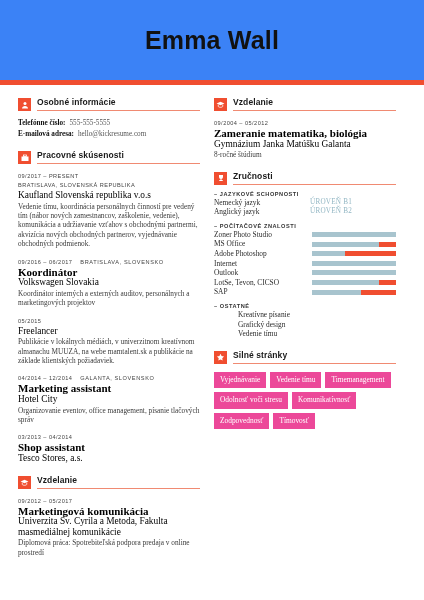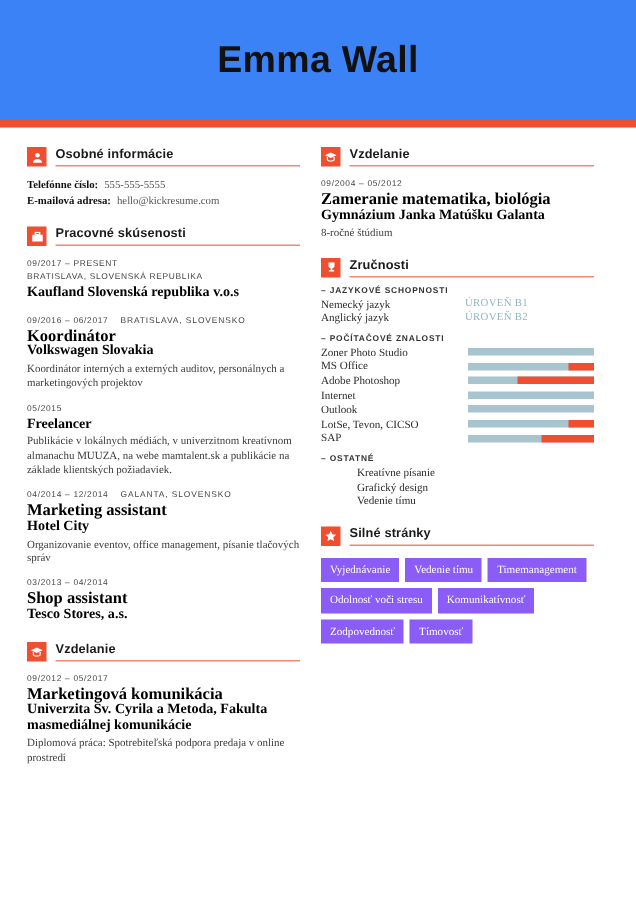--- a/index.html
+++ b/index.html
@@ -58,21 +58,21 @@
   .entry-meta {
     font-family: "Liberation Sans", sans-serif;
     font-size: 5.6px; color: #444;
     letter-spacing: 0.45px; line-height: 9px;
   }
   .entry-meta .loc { margin-left: 8px; letter-spacing: 0.6px; }
   .entry-title {
     font-weight: bold; font-size: 11px; line-height: 10.6px; color: #000;
   }
   .entry-sub {
-    font-weight: bold; font-size: 9.4px; line-height: 10.6px; color: #000;
+    font-weight: normal; font-size: 9.4px; line-height: 10.6px; color: #000;
   }
   .entry-desc {
     font-size: 7.3px; line-height: 9.4px; color: #3b3b3b; margin-top: 1px;
   }
 
   
   .skill-group-label {
     font-family: "Liberation Sans", sans-serif;
     font-weight: bold; font-size: 5.6px; color: #333;
     letter-spacing: 0.55px; margin-top: 6px; margin-bottom: 1px;
@@ -87,21 +87,21 @@
     flex: 1; height: 5px; background: #A8C4CE; position: relative; margin-left: 2px;
   }
   .skill-bar .fill {
     position: absolute; top: 0; right: 0; height: 100%; background: #F04E30;
   }
   .plain-skill { font-size: 7.4px; line-height: 9.6px; color: #2b2b2b; padding-left: 24px; }
 
   
   .tags { display: flex; flex-wrap: wrap; gap: 4px; margin-top: 8px; }
   .tag {
-    background: #8b5cf6; color: #ffffff;
+    background: #ec4899; color: #ffffff;
     font-size: 7.4px; line-height: 1;
     padding: 4px 6px 5px 6px;
   }
 </style>
 </head>
 <body>
 
 <div class="header">
   <div class="header-name">Emma Wall</div>
 </div>
@@ -147,20 +147,21 @@
         <div class="sec-title-wrap">
           <div class="sec-title">Pracovné skúsenosti</div>
           <div class="sec-rule"></div>
         </div>
       </div>
       <div id="exp-list">
           <div class="entry">
             <div class="entry-meta">09/2017 – PRESENT</div>
             <div class="entry-meta">BRATISLAVA, SLOVENSKÁ REPUBLIKA</div>
             <div class="entry-sub">Kaufland Slovenská republika v.o.s</div>
+            <div class="entry-desc">Vedenie tímu, koordinácia personálnych činností pre vedený tím (nábor nových zamestnancov, zaškolenie, vedenie), komunikácia a udržiavanie vzťahov s obchodnými partnermi, akvizícia nových obchodných partnerov, vyjednávanie obchodných podmienok.</div>
           </div>
           <div class="entry">
             <div class="entry-meta">09/2016 – 06/2017<span class="loc">BRATISLAVA, SLOVENSKO</span></div>
             <div class="entry-title">Koordinátor</div>
             <div class="entry-sub">Volkswagen Slovakia</div>
             <div class="entry-desc">Koordinátor interných a externých auditov, personálnych a marketingových projektov</div>
           </div>
           <div class="entry">
             <div class="entry-meta">05/2015</div>
             <div class="entry-sub">Freelancer</div>

